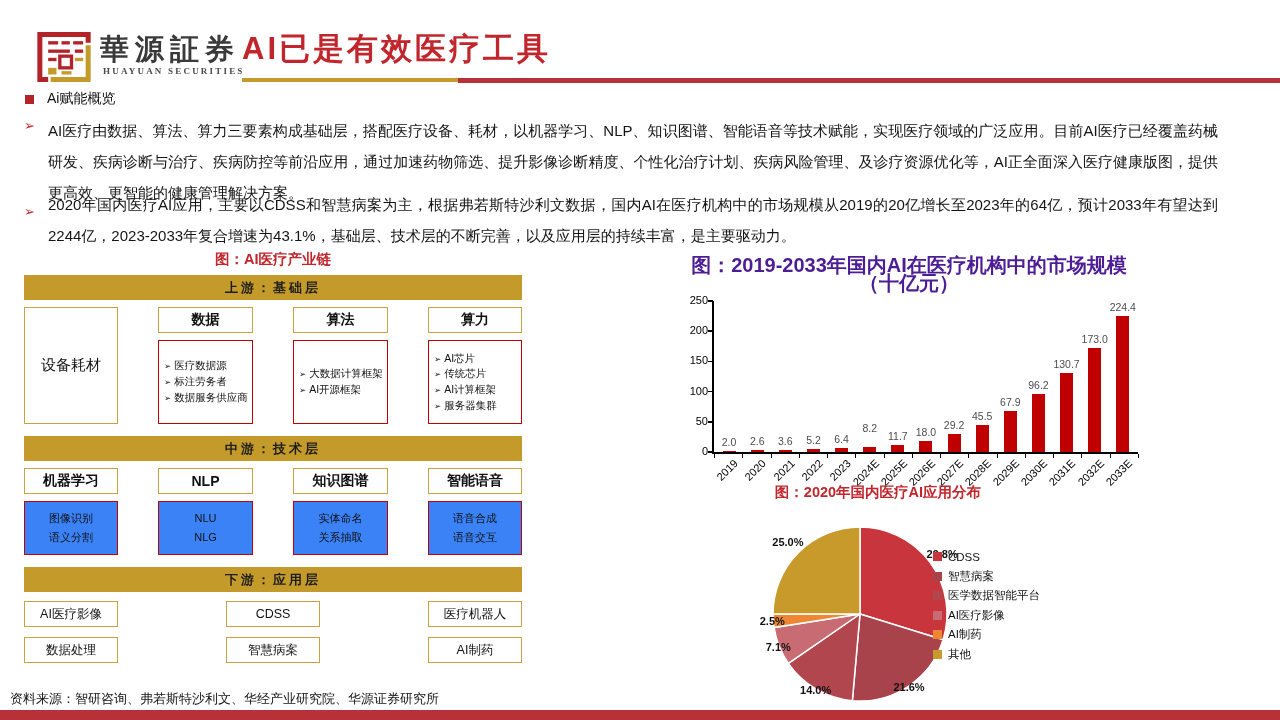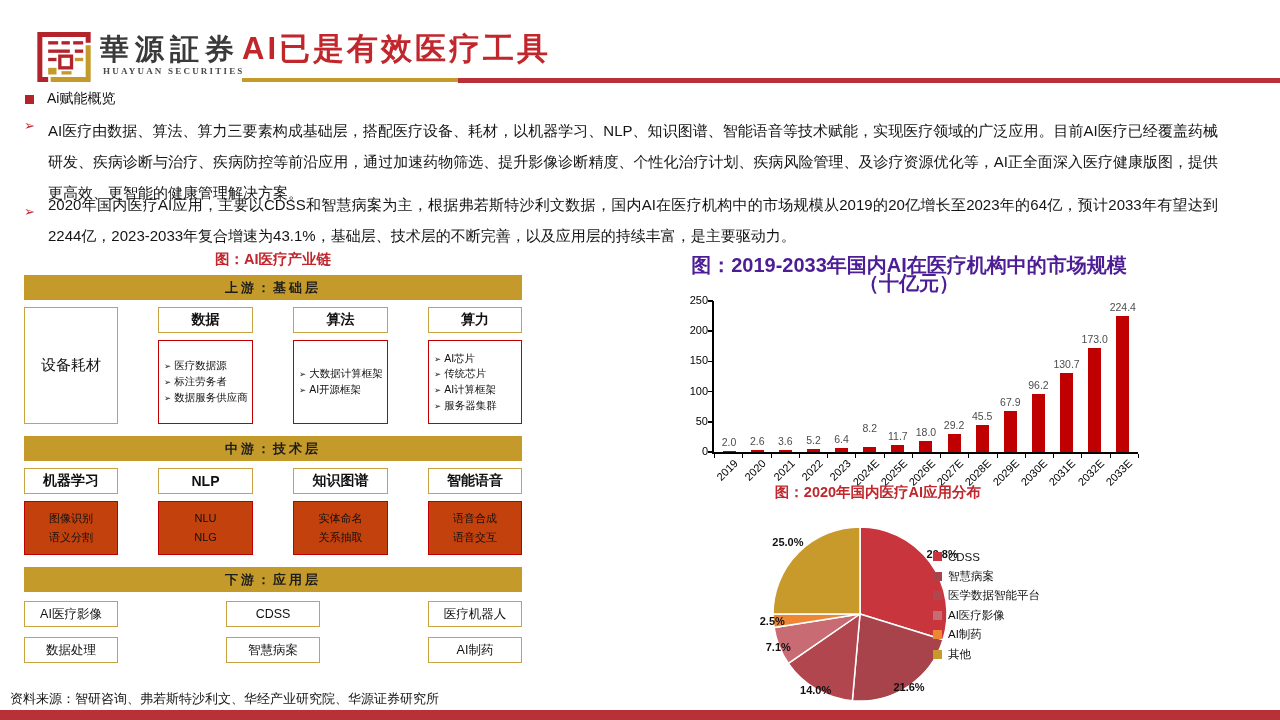--- a/index.html
+++ b/index.html
@@ -33,21 +33,21 @@
   .grid3{display:grid;grid-template-columns:94px 94px 94px;justify-content:space-between;margin-top:9px;}
   .hd-box{border:1.5px solid #c9a243;height:24px;display:flex;align-items:center;justify-content:center;
     font-size:14px;font-weight:bold;background:#fff;}
   .tall-box{border:1.5px solid #c9a243;grid-row:1/3;display:flex;align-items:center;justify-content:center;
     font-size:15px;background:#fff;}
   .detail-box{border:1.5px solid #c00000;min-height:74px;padding:4px 3px;display:flex;flex-direction:column;
     justify-content:center;font-size:10.5px;line-height:1.5;background:#fff;}
   .detail-box .li{display:flex;align-items:flex-start;}
   .detail-box .mk{font-size:8.5px;margin:2px 3px 0 2px;color:#222;flex:none;}
   .detail-mid{border:1.5px solid #c00000;min-height:46px;padding:3px;display:flex;flex-direction:column;
-    align-items:center;justify-content:center;font-size:11px;line-height:1.75;background:#c2410c;}
+    align-items:center;justify-content:center;font-size:11px;line-height:1.75;background:#3b82f6;}
   .app-box{border:1.5px solid #c9a243;height:24px;display:flex;align-items:center;justify-content:center;
     font-size:12.5px;background:#fff;}
   .mt10{margin-top:10px;} .mt12{margin-top:12px;}
   
   #bar-chart{position:absolute;left:660px;top:256px;width:520px;}
   .bc-title{margin-left:29px;width:440px;text-align:center;font-size:20px;font-weight:bold;color:#4c1d95;line-height:18px;}
   #bar-plot{position:relative;margin-left:52px;margin-top:9px;width:424px;height:151px;
     border-left:2px solid #000;border-bottom:2px solid #000;}
   .ytick-label{position:absolute;left:-48px;width:42px;text-align:right;font-size:11px;color:#000;}
   .ytick-mark{position:absolute;left:-6px;width:5px;height:1.5px;background:#000;}

